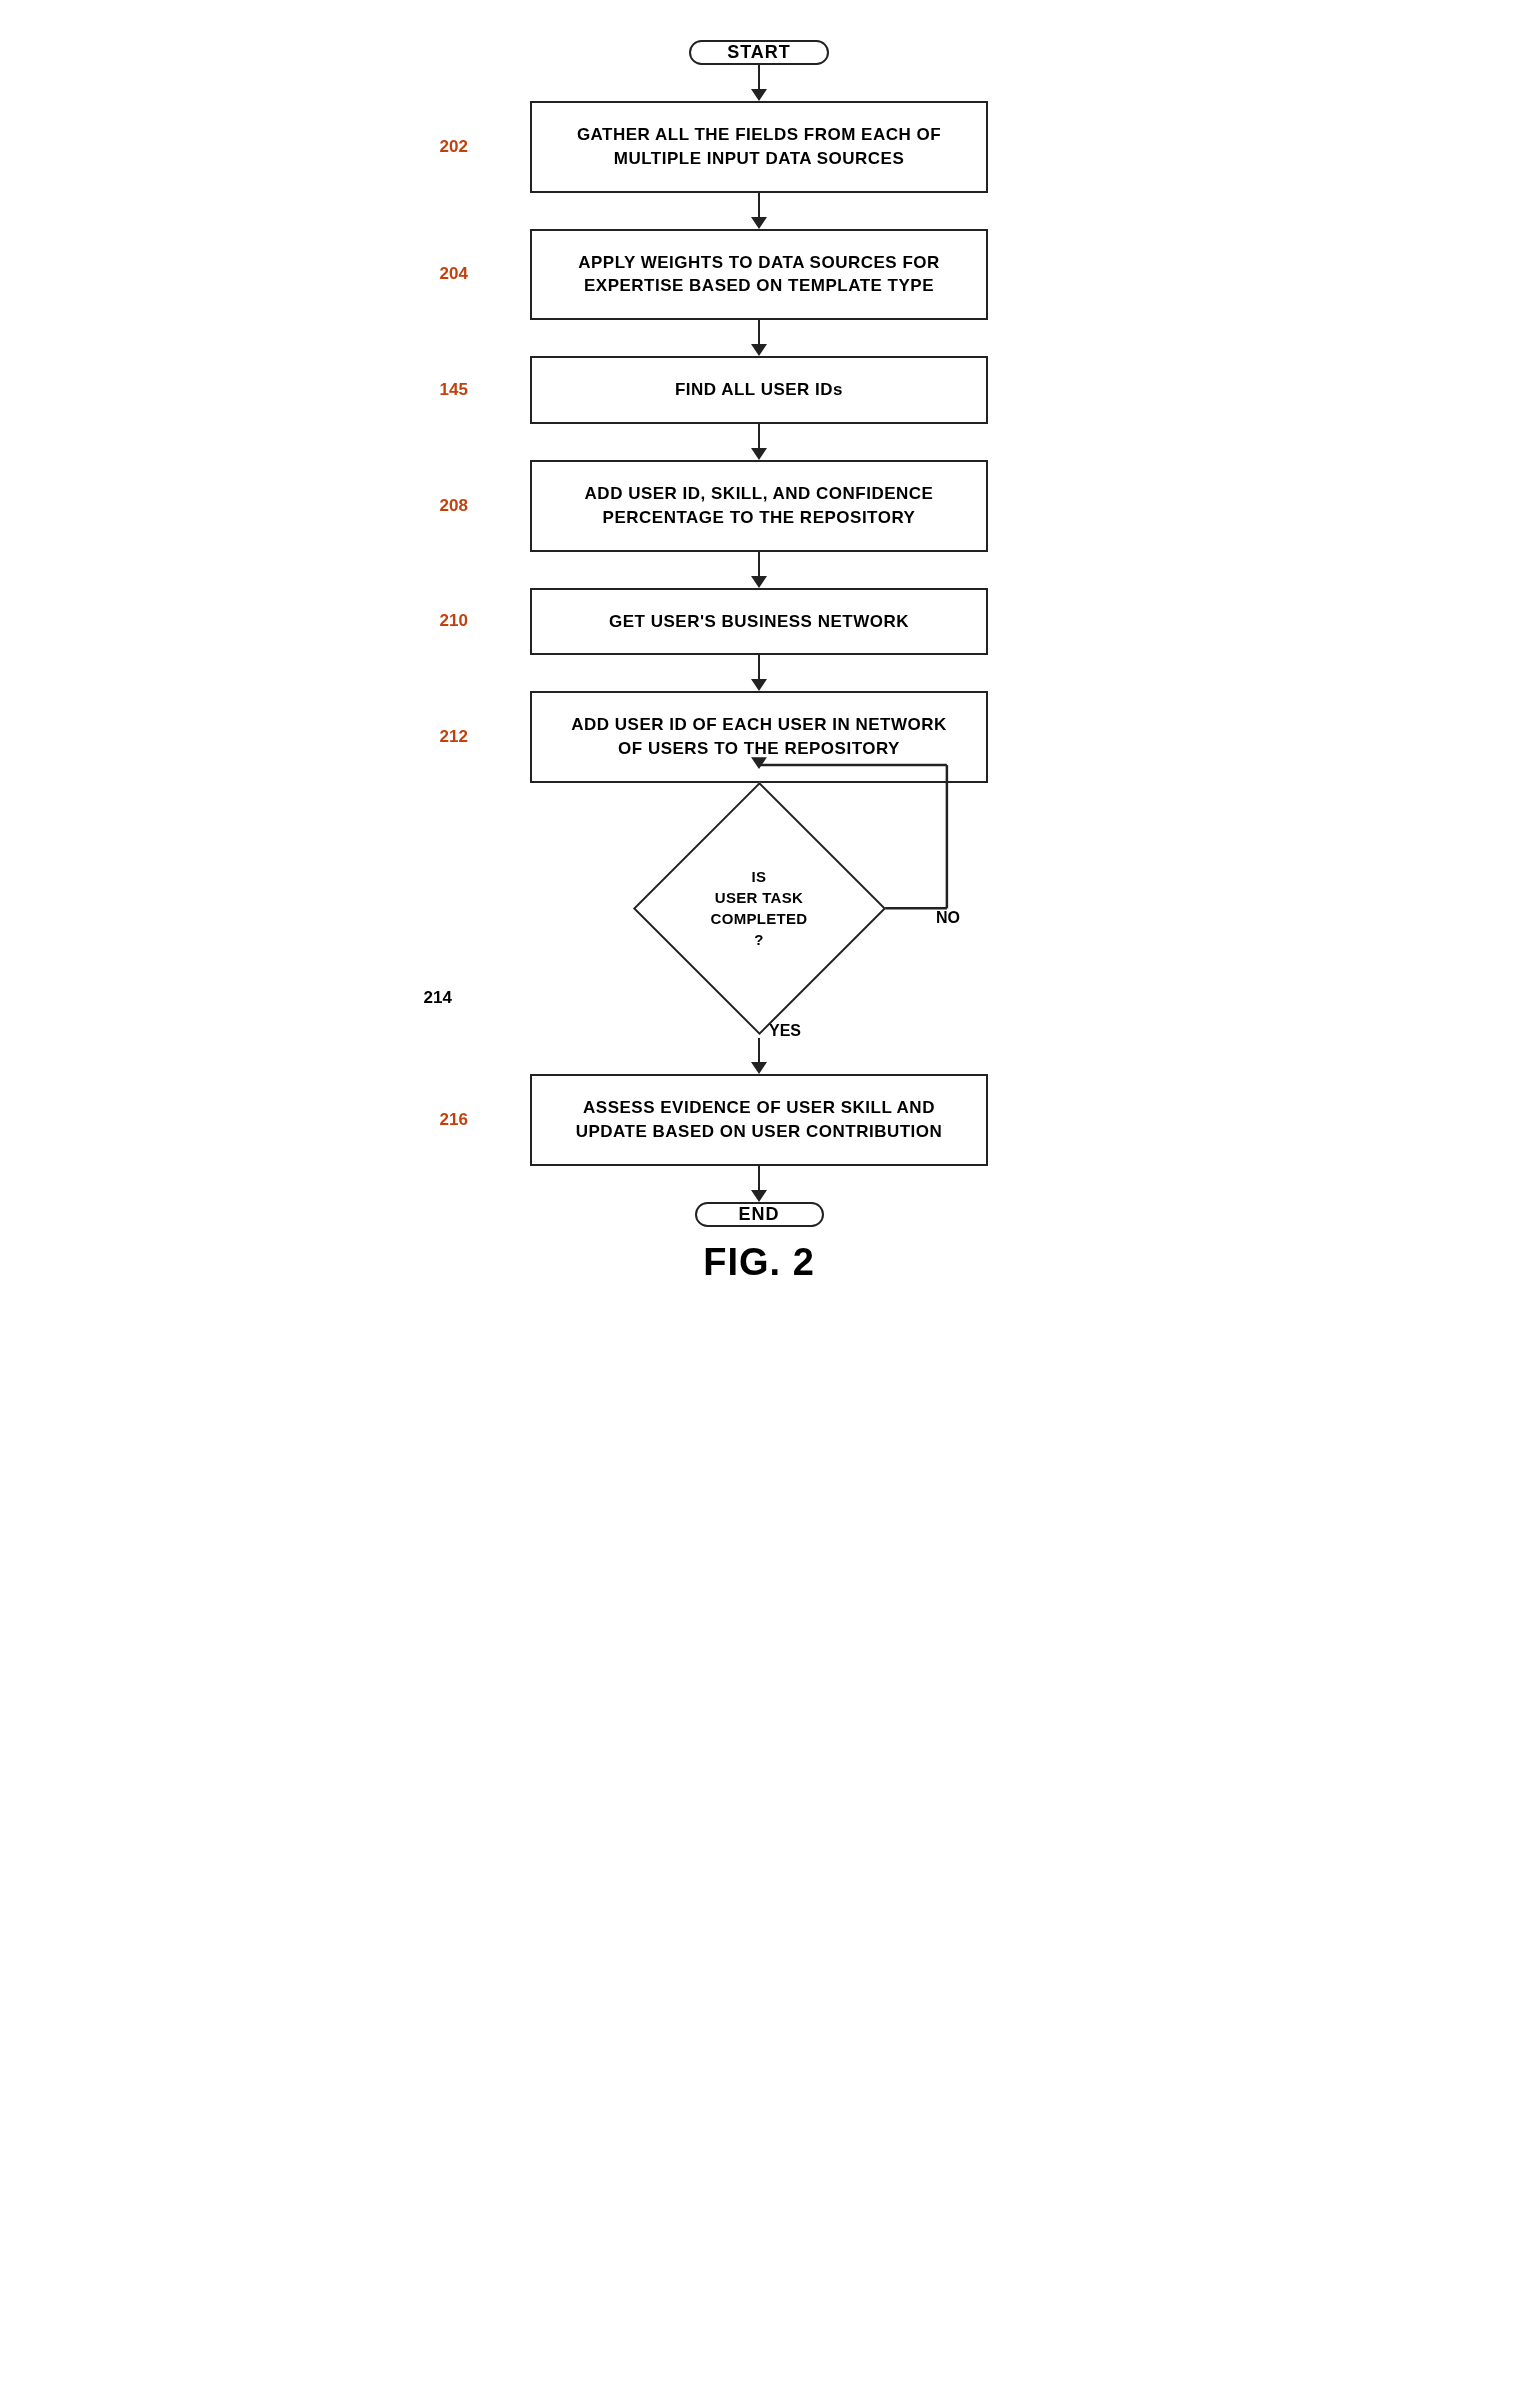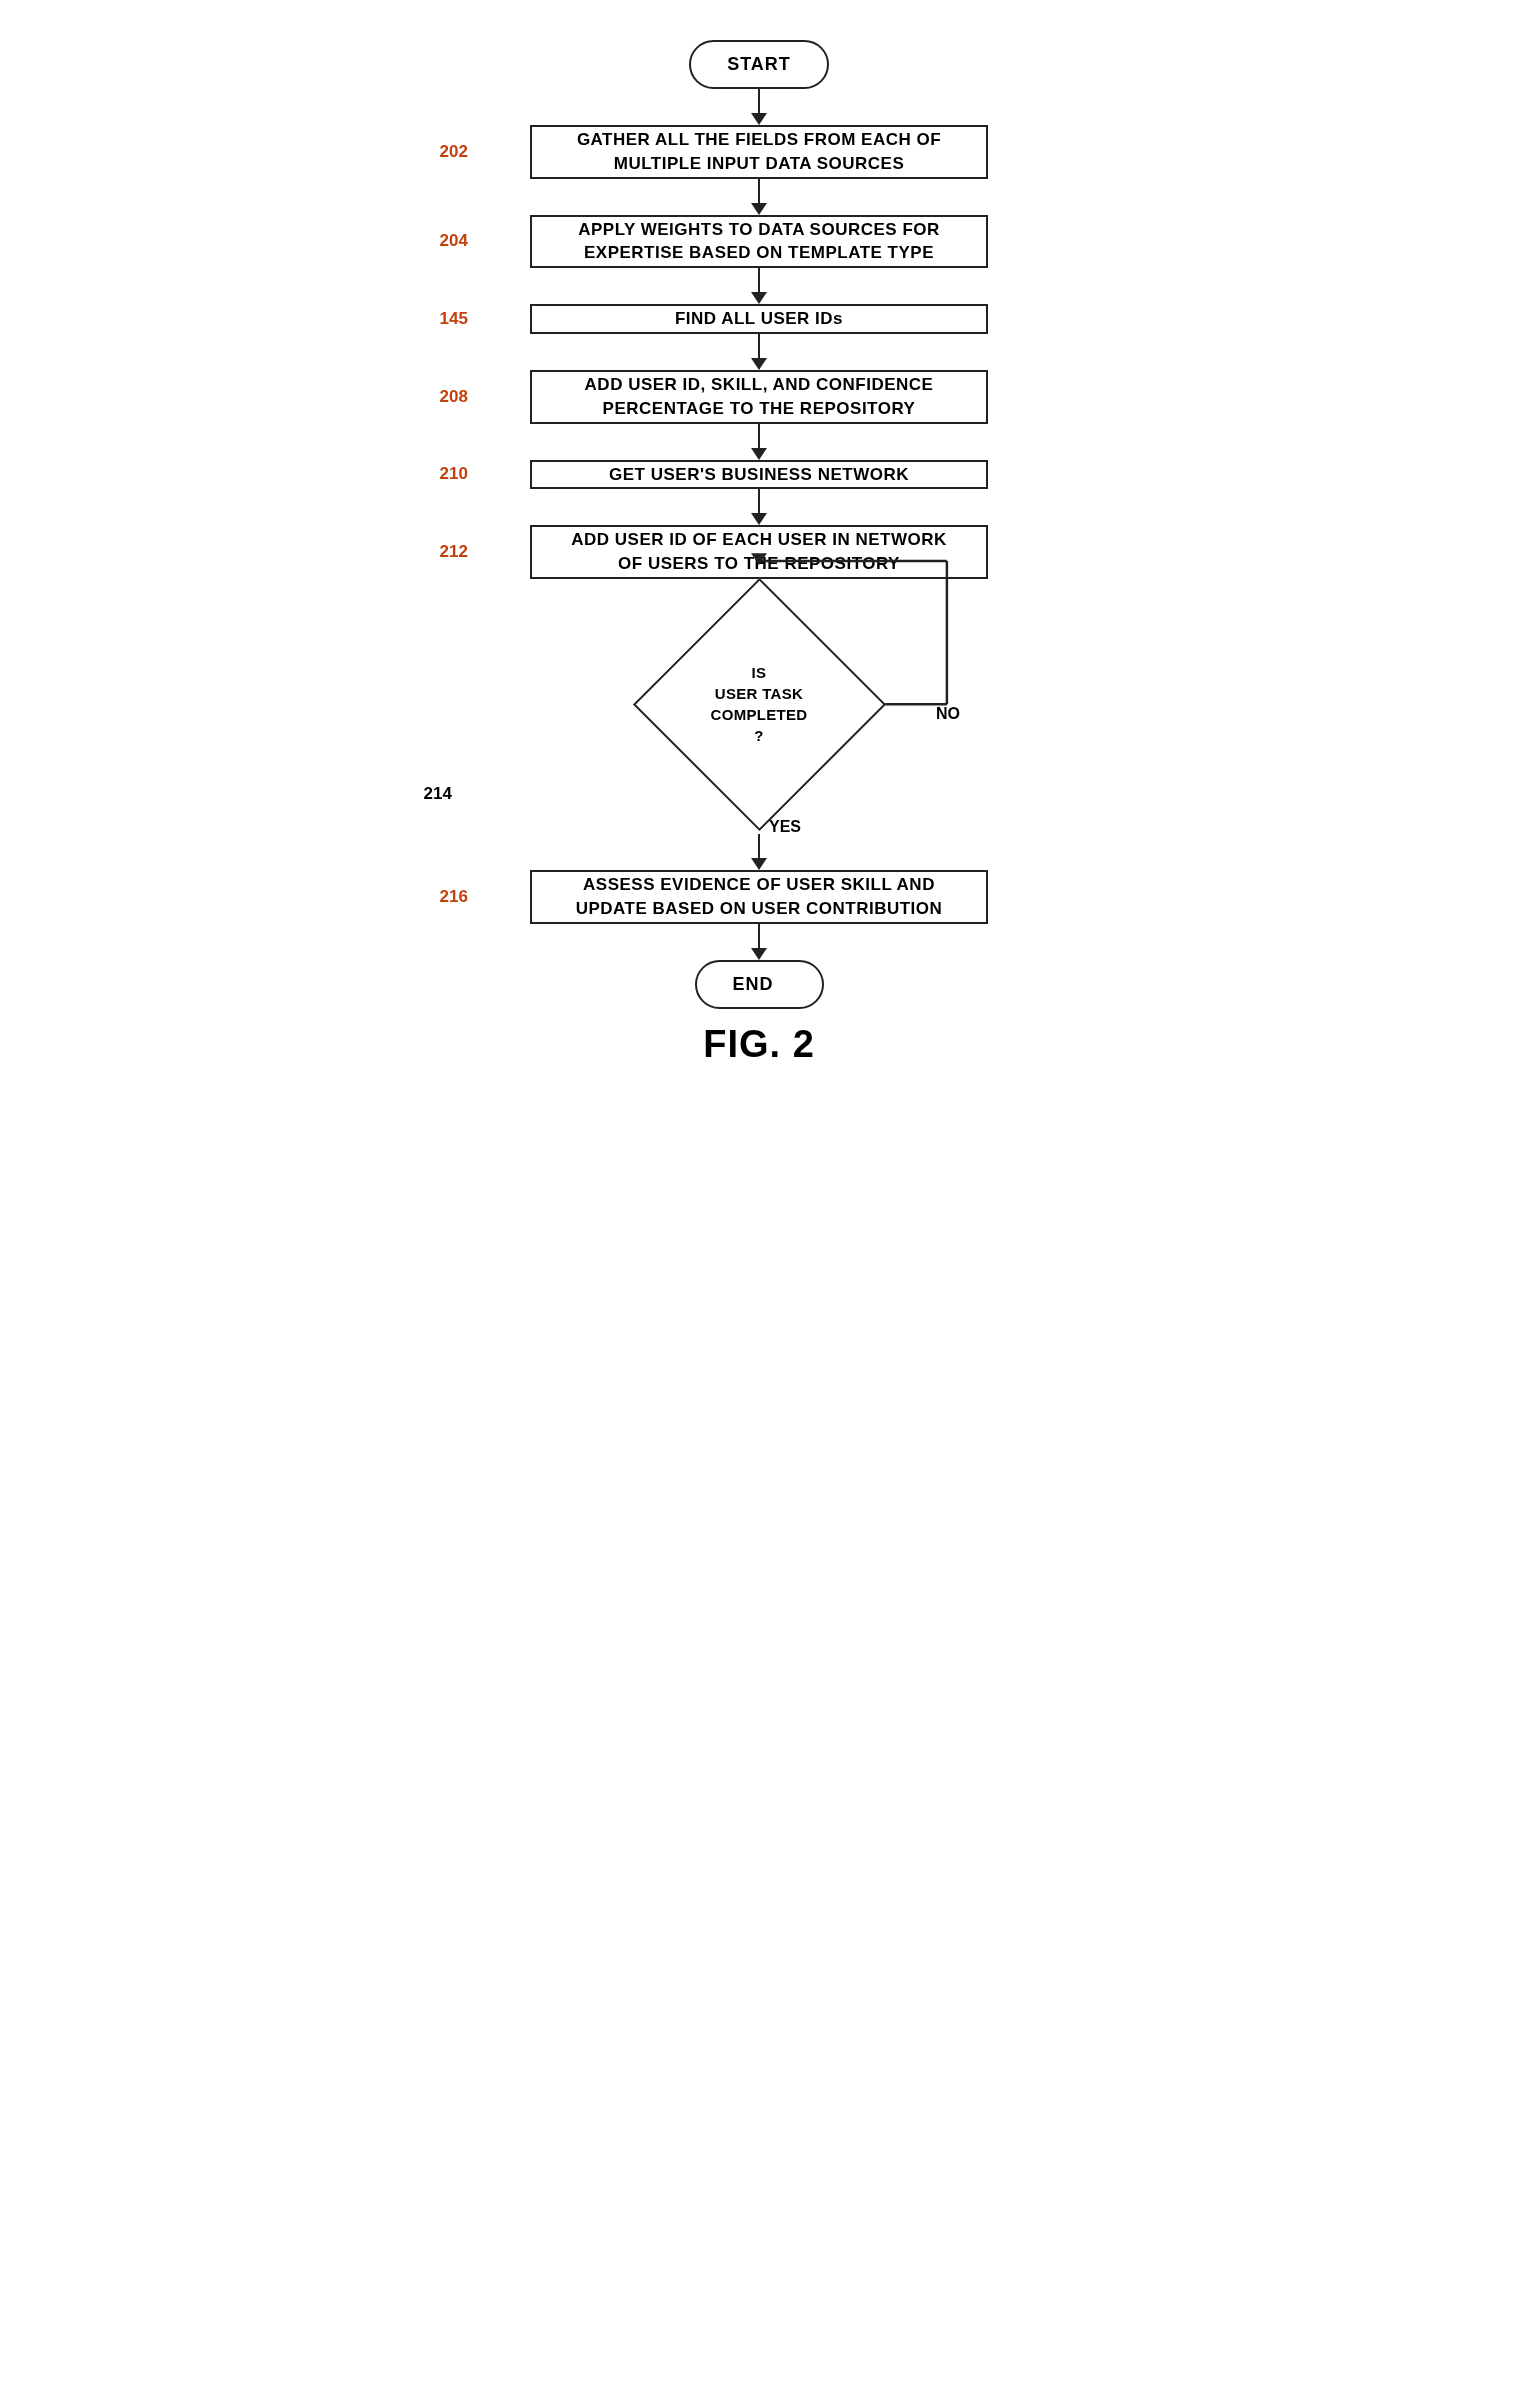--- a/index.html
+++ b/index.html
@@ -23,30 +23,31 @@
     .flowchart {
       display: flex;
       flex-direction: column;
       align-items: center;
       width: 100%;
       position: relative;
     }
     .terminal-box {
       border: 2.5px solid #222;
       border-radius: 28px;
-      padding: 12px 36px;
+      padding: 0 36px;
       font-size: 18px;
       font-weight: bold;
       letter-spacing: 1px;
+      text-align: center;
       background: #fff;
       min-width: 129px;
     }
     .process-box {
       border: 2.5px solid #222;
-      padding: 1px 28px;
+      padding: 20px 28px;
       font-size: 17px;
       font-weight: bold;
       letter-spacing: 0.5px;
       text-align: center;
       background: #fff;
       width: 458px;
       line-height: 1.4;
     }
     .arrow {
       display: flex;

